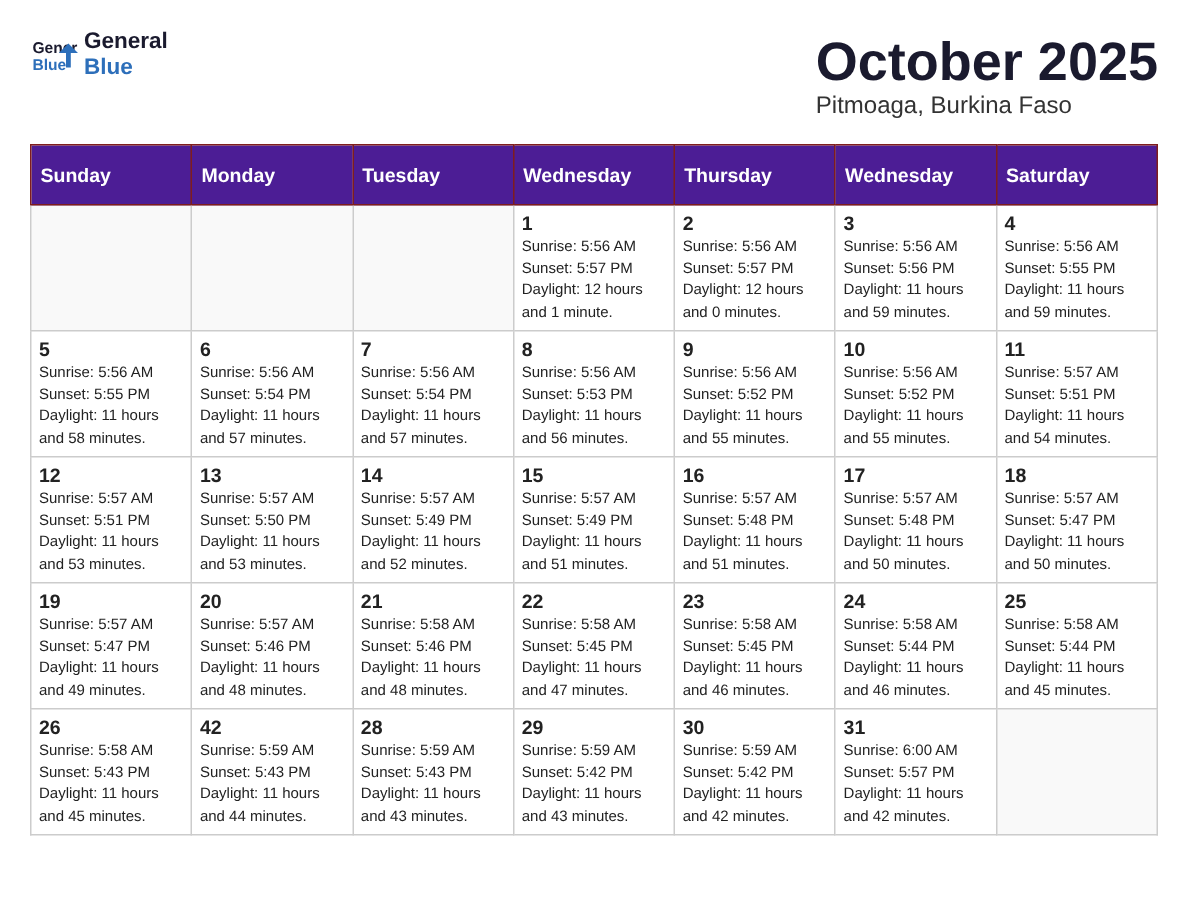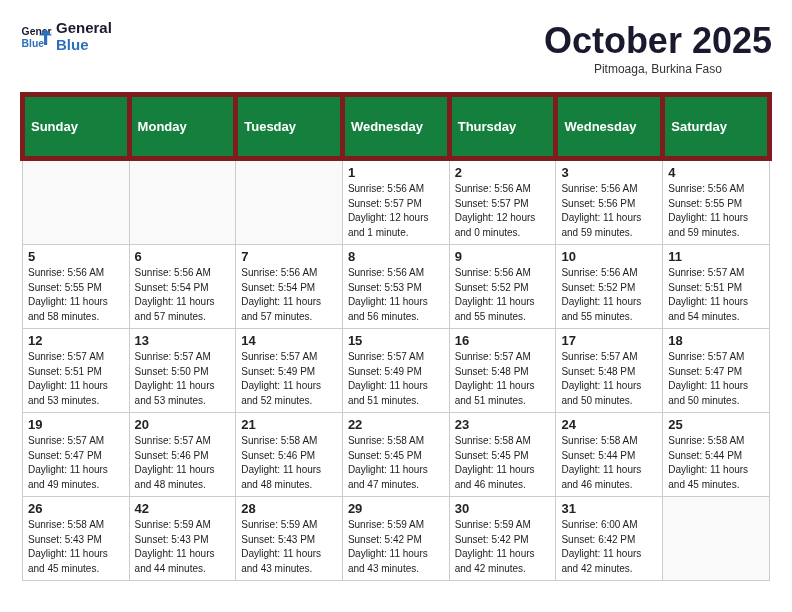--- a/index.html
+++ b/index.html
@@ -18,43 +18,43 @@
     }
     .logo {
       display: flex;
       align-items: center;
       gap: 4px;
     }
     .logo-icon {
       width: 32px;
       height: 32px;
     }
-    .title-block { text-align: center; }
+    .title-block { text-align: left; }
     .month-title {
       font-size: 36px;
       font-weight: bold;
       color: #1a1a2e;
     }
     .subtitle {
-      font-size: 12px;
+      font-size: 16px;
       color: #333;
     }
     .calendar {
       width: 100%;
       border-collapse: collapse;
       border: 1px solid #ccc;
     }
     .calendar th {
-      background: #15803d;
+      background: #4c1d95;
       color: #fff;
       font-size: 13px;
       font-weight: bold;
       text-align: left;
-      padding: 22px 6px;
-      border: 5px solid #7f1d1d;
+      padding: 12px 6px;
+      border: 1px solid #7f1d1d;
     }
     .calendar td {
       vertical-align: top;
       border: 1px solid #ccc;
       padding: 4px 5px;
       font-size: 10.5px;
       color: #222;
       width: 107px;
       min-height: 80px;
       background: #fff;
@@ -324,20 +324,20 @@
         <td>
           <span class="day-num">30</span>
           <div class="cell-text" style="white-space: pre-line;">Sunrise: 5:59 AM
 Sunset: 5:42 PM
 Daylight: 11 hours
 and 42 minutes.</div>
         </td>
         <td>
           <span class="day-num">31</span>
           <div class="cell-text" style="white-space: pre-line;">Sunrise: 6:00 AM
-Sunset: 6:42 PM
+Sunset: 5:57 PM
 Daylight: 11 hours
 and 42 minutes.</div>
         </td>
         <td class="empty"></td>
       </tr>
     </tbody>
 </table>
 
 </body></html>

